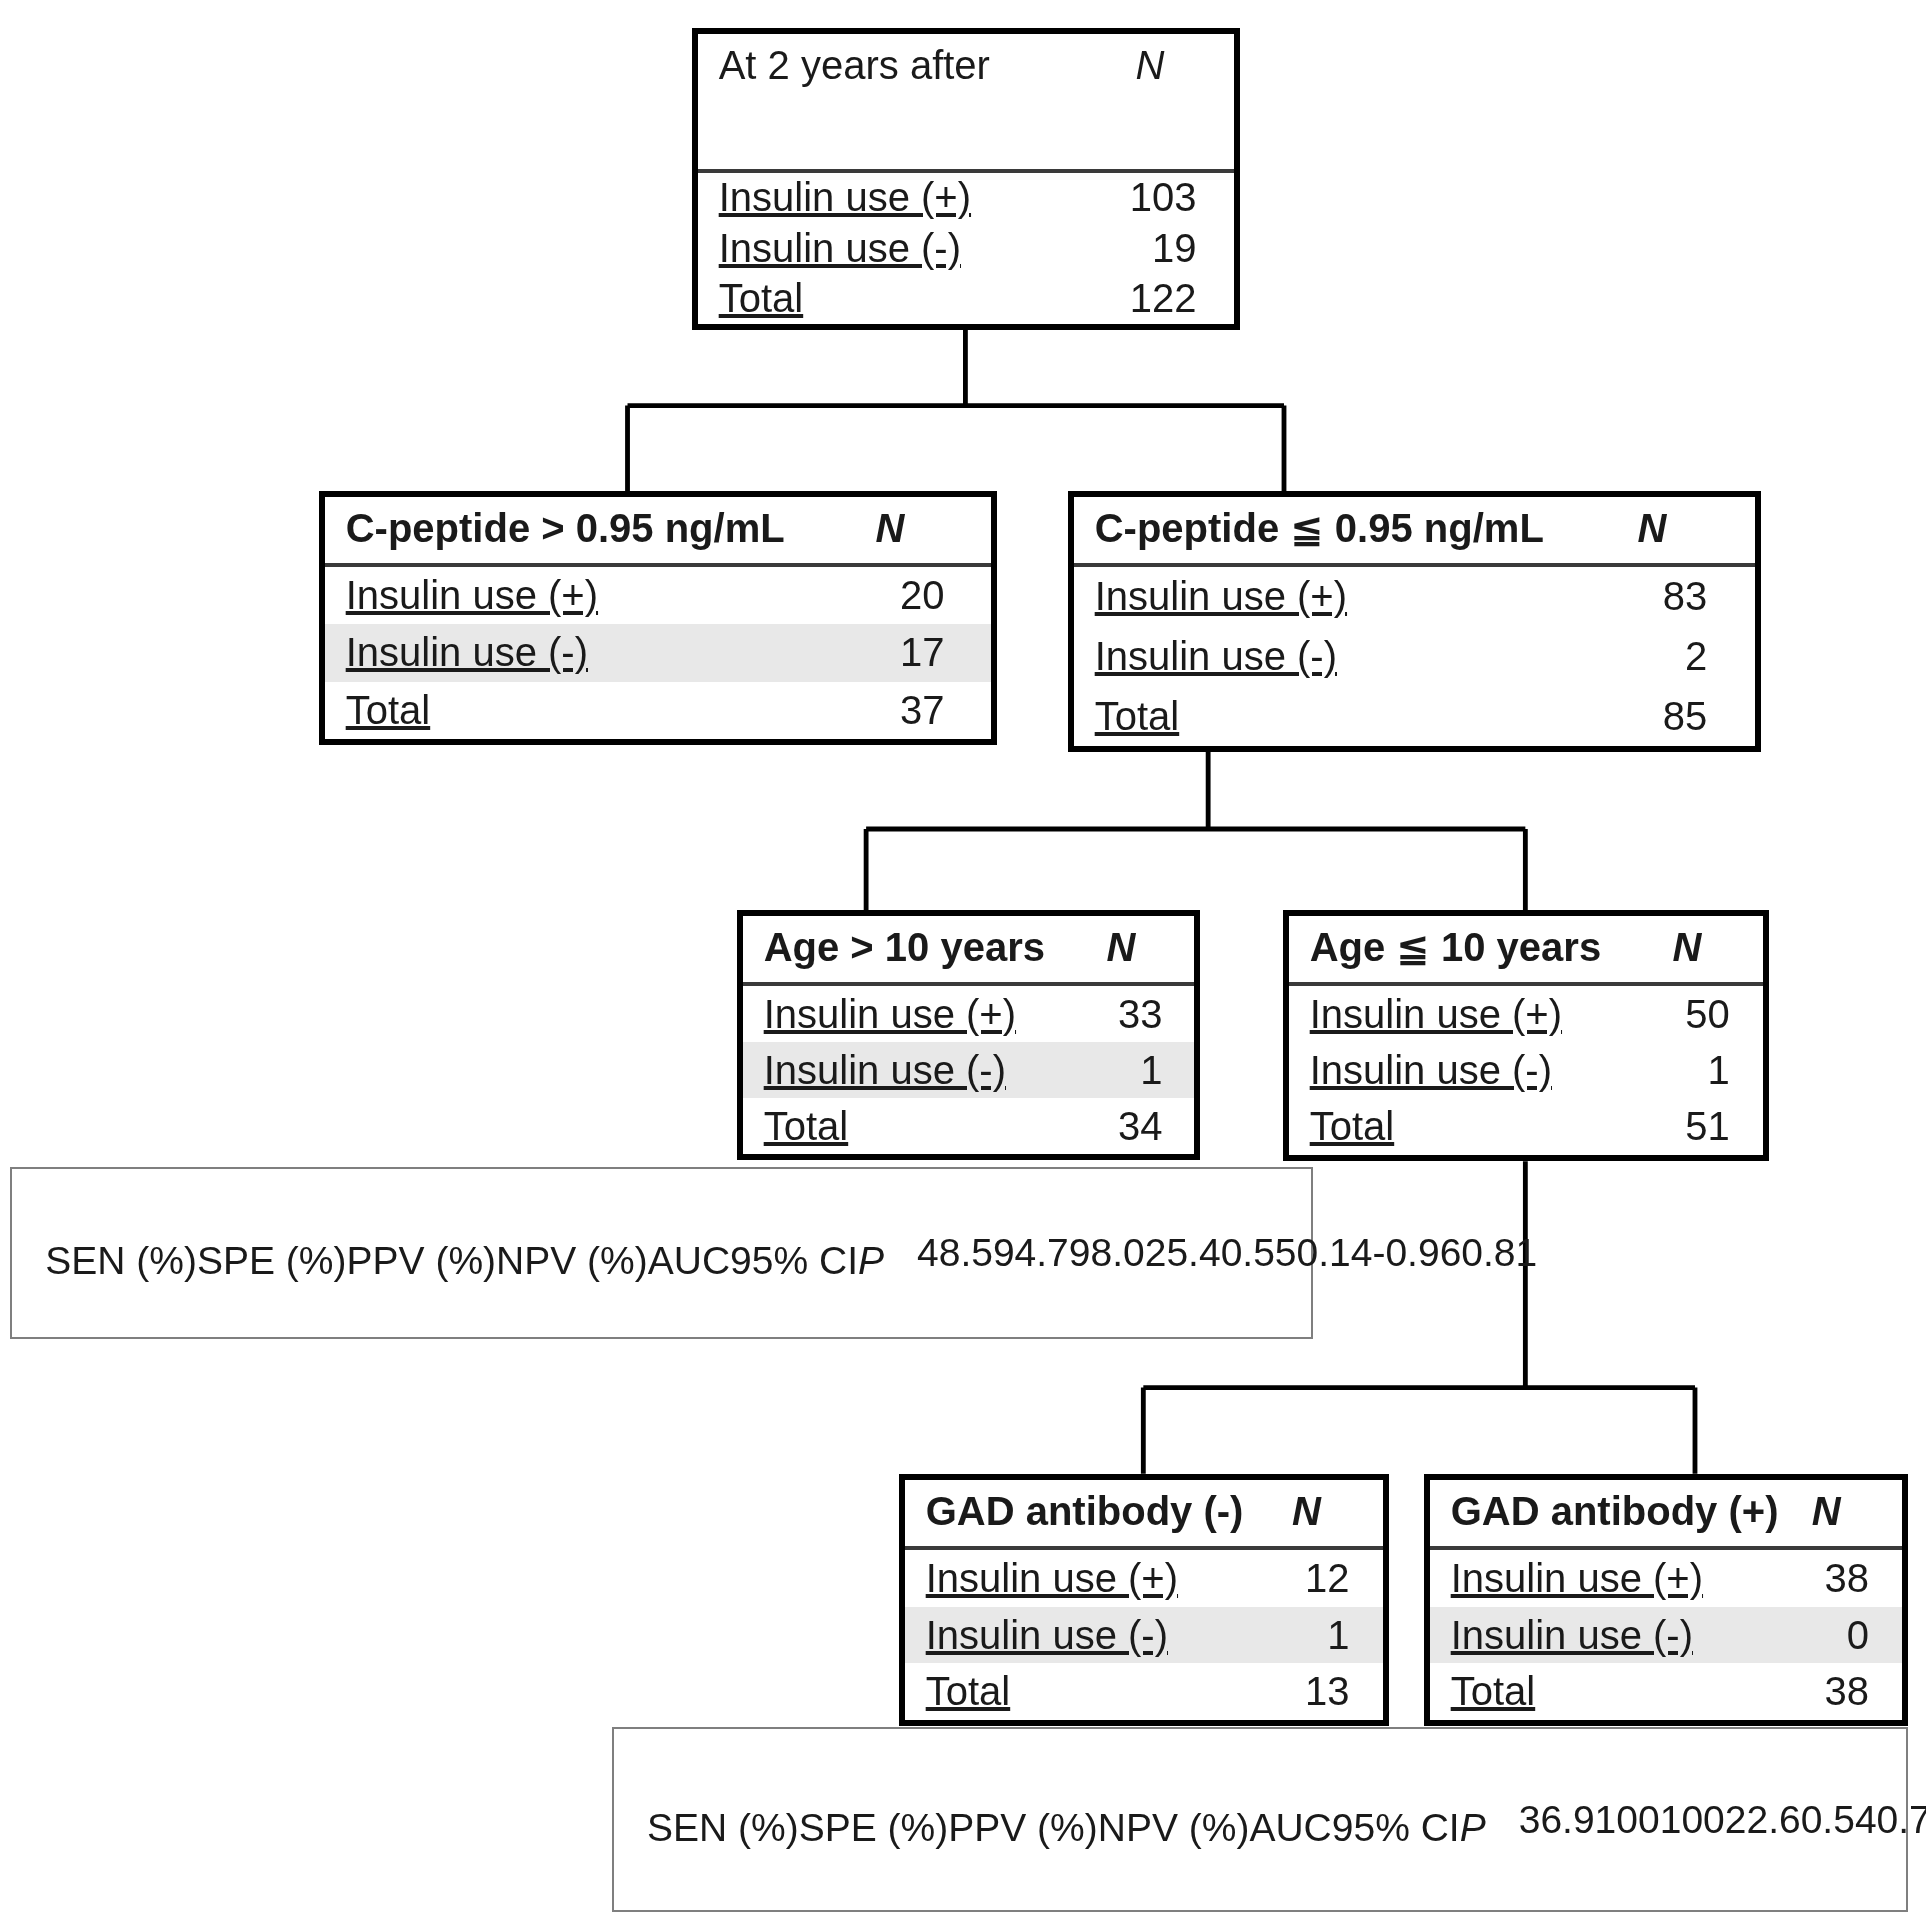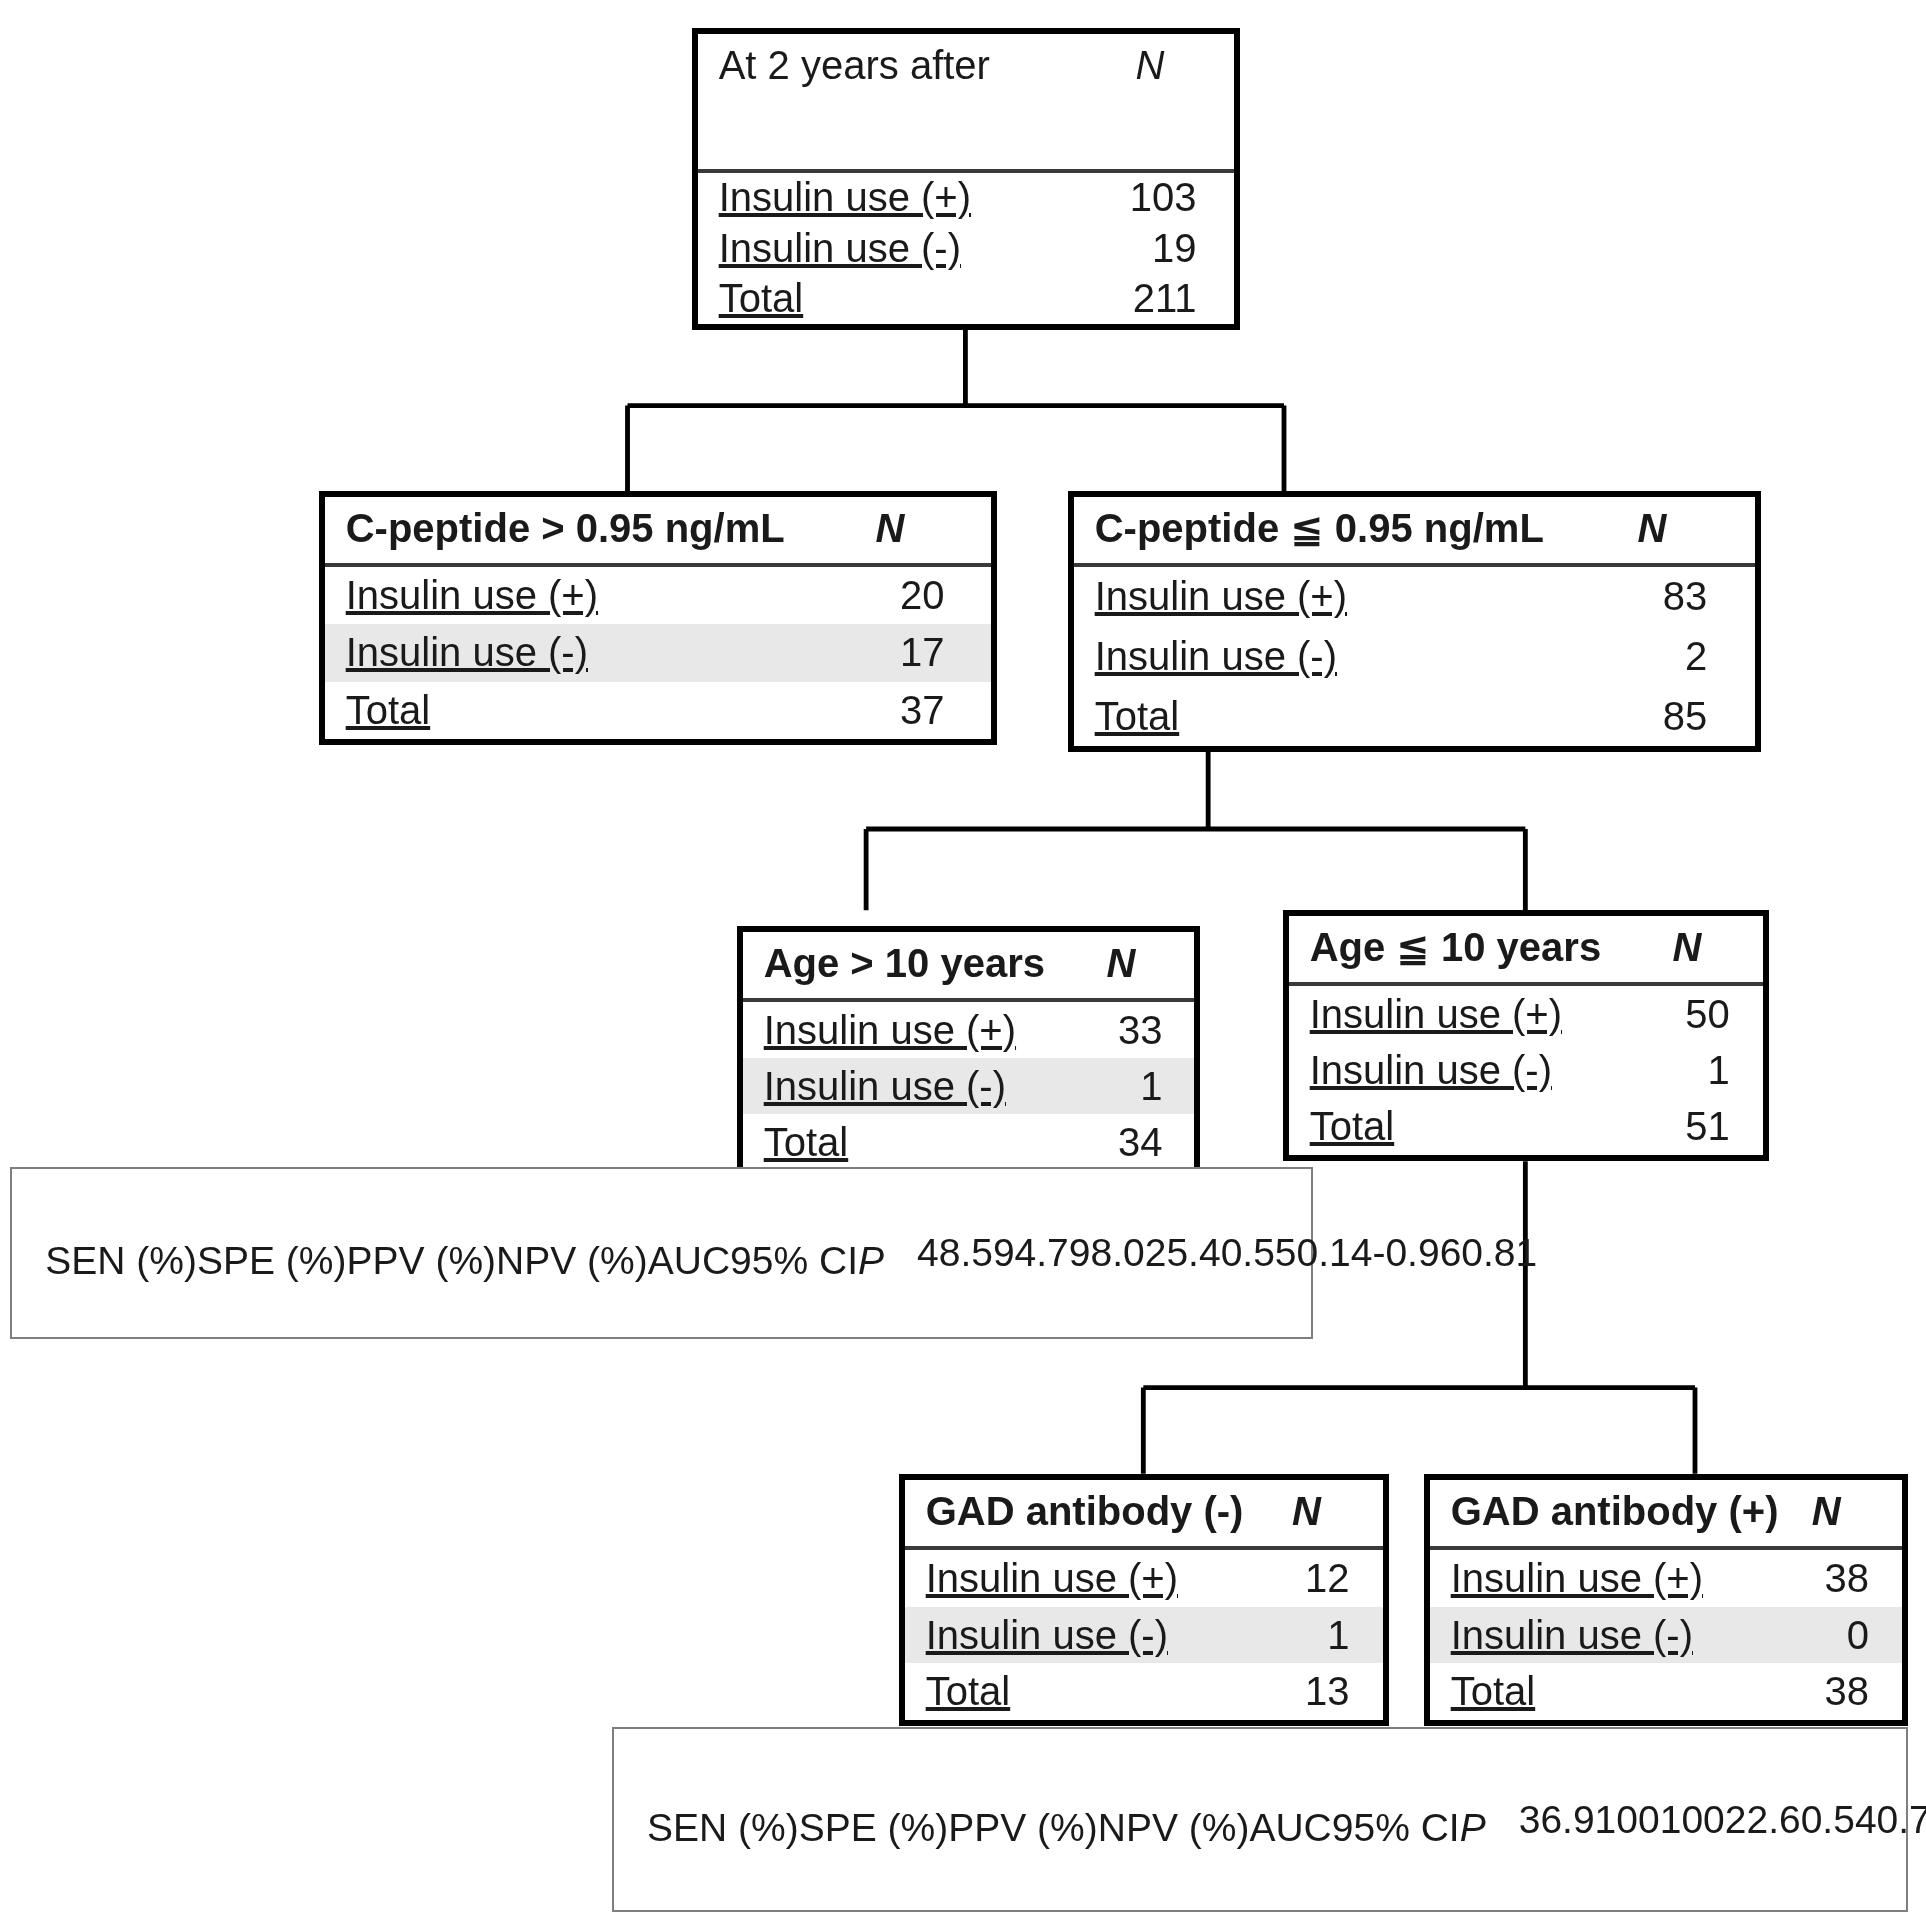--- a/index.html
+++ b/index.html
@@ -72,21 +72,21 @@
       <div class="row">
         <span class="lbl">Insulin use (+)</span>
         <span class="val">103</span>
       </div>
       <div class="row">
         <span class="lbl">Insulin use (-)</span>
         <span class="val">19</span>
       </div>
       <div class="row">
         <span class="lbl">Total</span>
-        <span class="val">211</span>
+        <span class="val">122</span>
       </div>
     </div>
   </div>
 
   <div class="node" style="left:319px;top:491px;width:678px;height:254px;">
     <div class="hdr hdr-1">
       <div class="t">C-peptide &gt; 0.95 ng/mL</div>
       <span class="nlbl">N</span>
     </div>
     <div class="nbody">
@@ -119,21 +119,21 @@
         <span class="lbl">Insulin use (-)</span>
         <span class="val">2</span>
       </div>
       <div class="row">
         <span class="lbl">Total</span>
         <span class="val">85</span>
       </div>
     </div>
   </div>
 
-  <div class="node" style="left:737px;top:910px;width:463px;height:250px;margin-top:16px;">
+  <div class="node" style="left:737px;top:910px;width:463px;height:250px;">
     <div class="hdr hdr-1">
       <div class="t">Age &gt; 10 years</div>
       <span class="nlbl">N</span>
     </div>
     <div class="nbody">
       <div class="row">
         <span class="lbl">Insulin use (+)</span>
         <span class="val">33</span>
       </div>
       <div class="row shade">

